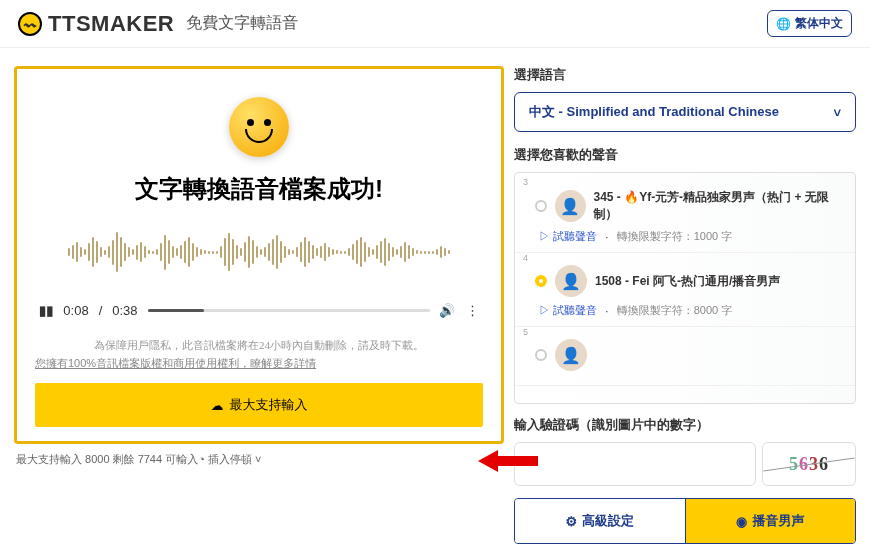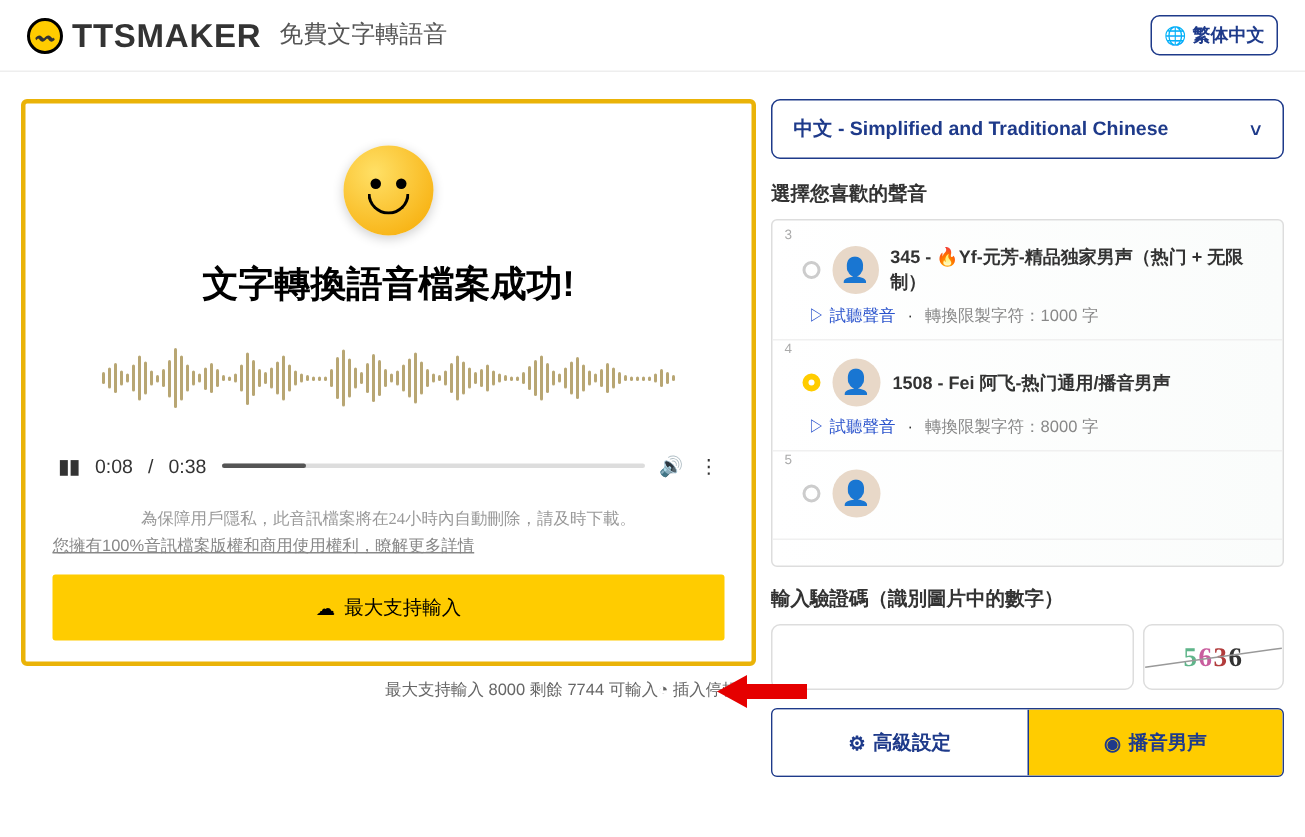--- a/index.html
+++ b/index.html
@@ -22,21 +22,21 @@
     .waveform { display: flex; align-items: center; justify-content: center; gap: 2px; height: 50px; margin: 0 6px 26px; }
     .waveform span { width: 2px; background: #b8a673; border-radius: 1px; display: block; }
     .player { display: flex; align-items: center; gap: 10px; font-size: 13px; color: #333; padding: 0 4px 12px; }
     .play-icon { font-weight: bold; }
     .progress { flex: 1; height: 3px; background: #ddd; border-radius: 2px; position: relative; }
     .progress-fill { position: absolute; left: 0; top: 0; height: 100%; width: 20%; background: #555; border-radius: 2px; }
     .privacy { text-align: center; font-size: 11px; color: #999; margin: 8px 0 3px; font-family: Liberation Serif, serif; }
     .rights { font-size: 11px; color: #888; text-decoration: underline; margin-bottom: 12px; }
     .download-btn { width: 100%; background: #ffcc00; border: none; padding: 13px; font-size: 13px; font-weight: 500; border-radius: 2px; display: flex; align-items: center; justify-content: center; gap: 6px; }
     .arrow { position: absolute; left: 478px; top: 448px; color: #e50000; }
-    .footer-left { display: flex; justify-content: flex-end; font-size: 11px; color: #666; margin-top: 8px; padding: 0 2px; }
+    .footer-left { display: flex; justify-content: flex-start; font-size: 11px; color: #666; margin-top: 8px; padding: 0 2px; }
     .right { flex: 1; display: flex; flex-direction: column; }
     .sec-title { font-size: 13px; font-weight: 600; color: #333; margin-bottom: 8px; }
     .select { border: 1.5px solid #1e3a8a; border-radius: 6px; padding: 10px 14px; font-size: 13px; font-weight: 700; color: #1e3a8a; display: flex; justify-content: space-between; align-items: center; margin-bottom: 14px; }
     .voices { border: 1px solid #ddd; border-radius: 4px; padding: 4px 0; margin-bottom: 12px; height: 232px; overflow: hidden; position: relative; background: linear-gradient(90deg, #fff 0%, #fafcfb 100%); }
     .voice-item { padding: 6px 12px 8px 20px; border-bottom: 1px solid #f0f0f0; position: relative; }
     .voice-num { position: absolute; left: 8px; top: 0px; font-size: 9px; color: #aaa; }
     .voice-head { display: flex; align-items: center; gap: 8px; margin: 6px 0; }
     .radio { width: 12px; height: 12px; border: 2px solid #ccc; border-radius: 50%; }
     .radio.checked { border-color: #ffcc00; background: #ffcc00; position: relative; }
     .radio.checked::after { content: ''; width: 4px; height: 4px; background: #fff; border-radius: 50%; position: absolute; left: 2px; top: 2px; }
@@ -194,20 +194,21 @@
         <span>最大支持輸入</span>
       </button>
     </div>
     <div class="footer-left">
       <span>最大支持輸入 8000 剩餘 7744 可輸入</span>
       <span><span class="dot">◔</span> <span>插入停頓</span> ˅</span>
     </div>
   </div>
 
   <div class="right">
+    <div class="sec-title">選擇語言</div>
     <div class="select">
       <span>中文 - Simplified and Traditional Chinese</span>
       <span>˅</span>
     </div>
 
     <div class="sec-title">選擇您喜歡的聲音</div>
     <div class="voices" id="voices">
         <div class="voice-item">
           <div class="voice-num">3</div>
   <div class="voice-head">

